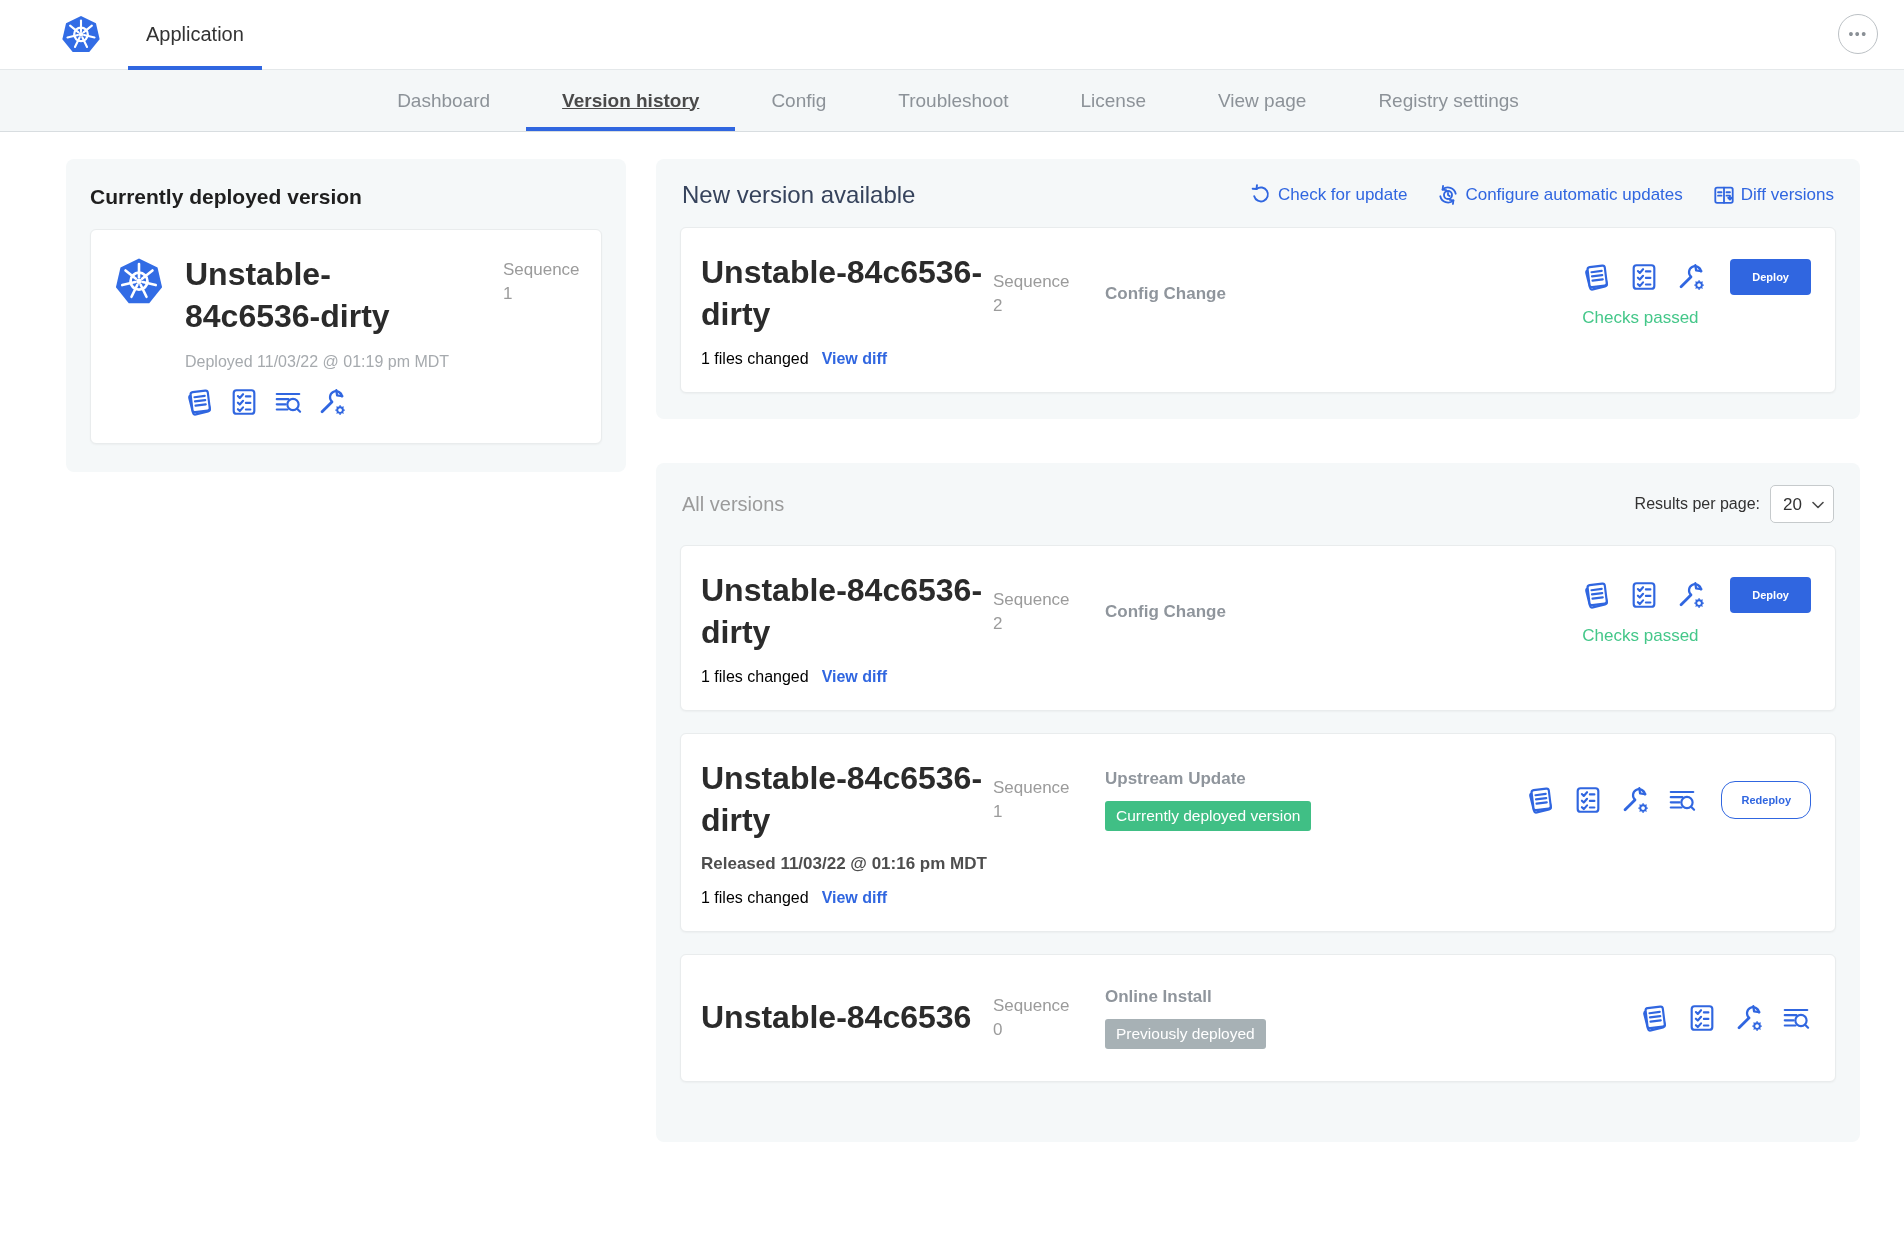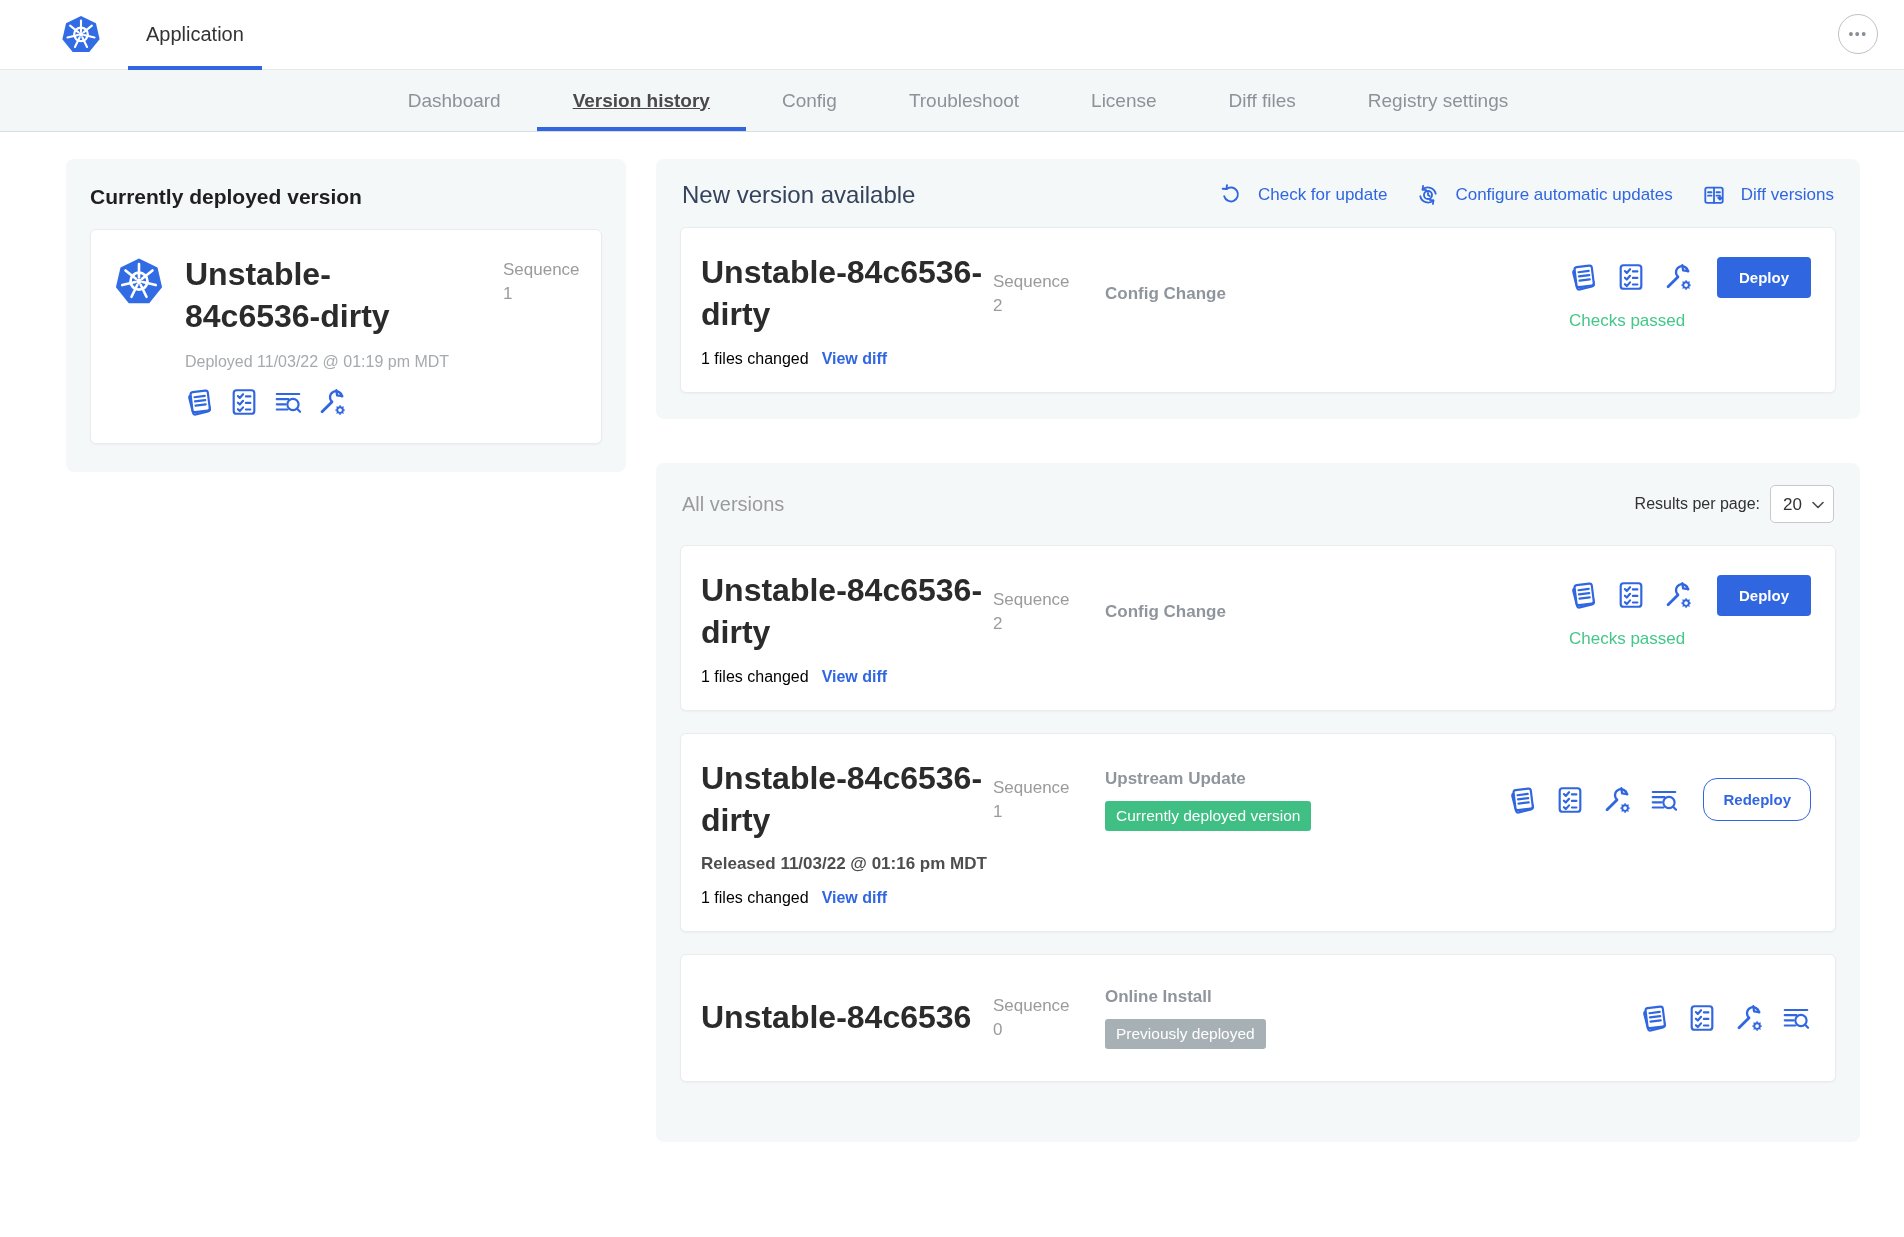--- a/index.html
+++ b/index.html
@@ -107,21 +107,21 @@
   .dc-icons { margin-top: 16px; display: flex; gap: 14px; align-items: center; }
   .dc-seq { width: 76px; flex: none; font-size: 17px; color: #9B9B9B; line-height: 1.4; padding-top: 4px; }
   .dc-seq span { display: block; }
 
   
   .nv-panel { padding: 22px 24px 26px; }
   .nv-header { display: flex; align-items: center; justify-content: space-between; padding: 0 2px; }
   .nv-heading { font-size: 24px; font-weight: 500; color: #36435C; }
   .nv-actions { display: flex; align-items: center; gap: 30px; }
   .nv-action {
-    display: flex; align-items: center; gap: 16px;
+    display: flex; align-items: center; gap: 6px;
     color: #3066E0; font-size: 17px; font-weight: 500;
     cursor: pointer; text-decoration: none;
   }
 
   .all-panel { margin-top: 44px; padding: 22px 24px 60px; }
   .all-header { display: flex; align-items: center; justify-content: space-between; padding: 0 2px; }
   .all-heading { font-size: 20px; font-weight: 500; color: #9B9B9B; }
   .rpp { display: flex; align-items: center; gap: 10px; font-size: 16px; color: #323232; }
   .rpp-select-wrap {
     position: relative;
@@ -166,21 +166,21 @@
   .badge.gray  { background: #A7B1B5; }
 
   .vright { margin-left: auto; flex: none; display: flex; flex-direction: column; align-items: flex-start; }
   .vright-row { display: flex; align-items: center; gap: 17px; }
   .row-icon { width: 30px; height: 30px; cursor: pointer; flex: none; }
   .small-icon { width: 22px; height: 22px; flex: none; }
   .btn {
     margin-left: 7px;
     border-radius: 4px;
     font-family: inherit;
-    font-size: 15px; font-weight: 700;
+    font-size: 11px; font-weight: 700;
     padding: 12px 22px;
     cursor: pointer;
   }
   .btn-primary { background: #3066E0; color: #fff; border: none; }
   .btn-outline { background: #fff; color: #3066E0; border: 1px solid #3066E0; border-radius: 14px; padding: 12px 19px; }
   .vchecks { margin-top: 13px; font-size: 17px; font-weight: 500; color: #44C789; }
 
   .vreleased { margin-top: 12px; font-size: 17px; font-weight: 700; color: #4E4E4E; }
   .vmeta { margin-top: 15px; display: flex; align-items: center; gap: 13px; font-size: 16px; }
   .vfiles { color: #000000; }
@@ -284,21 +284,21 @@
     <span>•••</span>
   </div>
 </header>
 
 <nav class="navbar">
   <div class="nav-tab">Dashboard</div>
   <div class="nav-tab active">Version history</div>
   <div class="nav-tab">Config</div>
   <div class="nav-tab">Troubleshoot</div>
   <div class="nav-tab">License</div>
-  <div class="nav-tab">Diff files</div>
+  <div class="nav-tab">View page</div>
   <div class="nav-tab">Registry settings</div>
 </nav>
 
 <main class="content">
 
   <div class="left-col">
     <section class="panel deployed-panel">
       <h2 class="deployed-heading">Currently deployed version</h2>
       <div class="card deployed-card">
         <svg class="dc-icon" viewBox="0 0 32 32">

